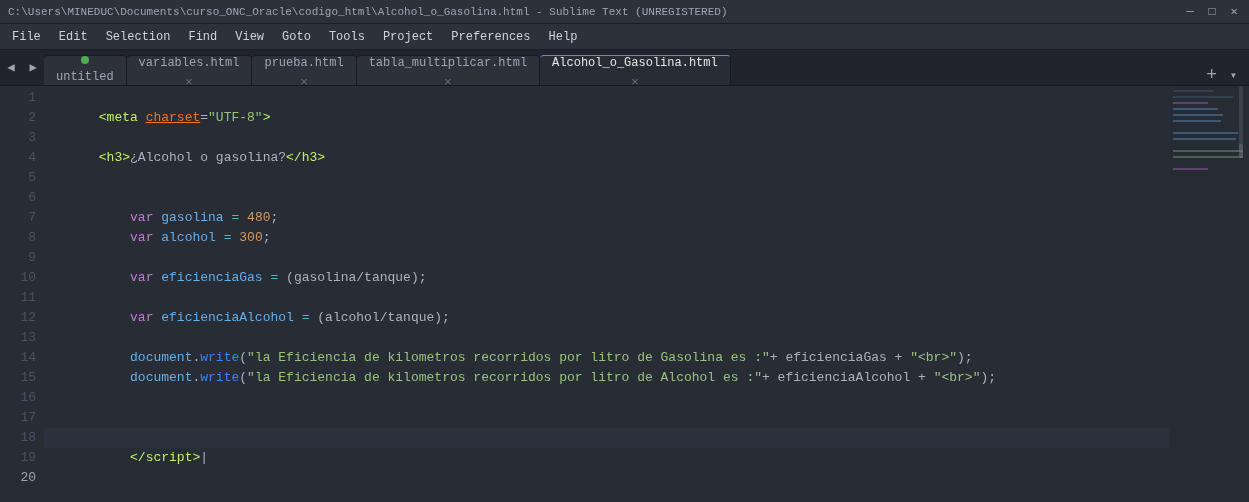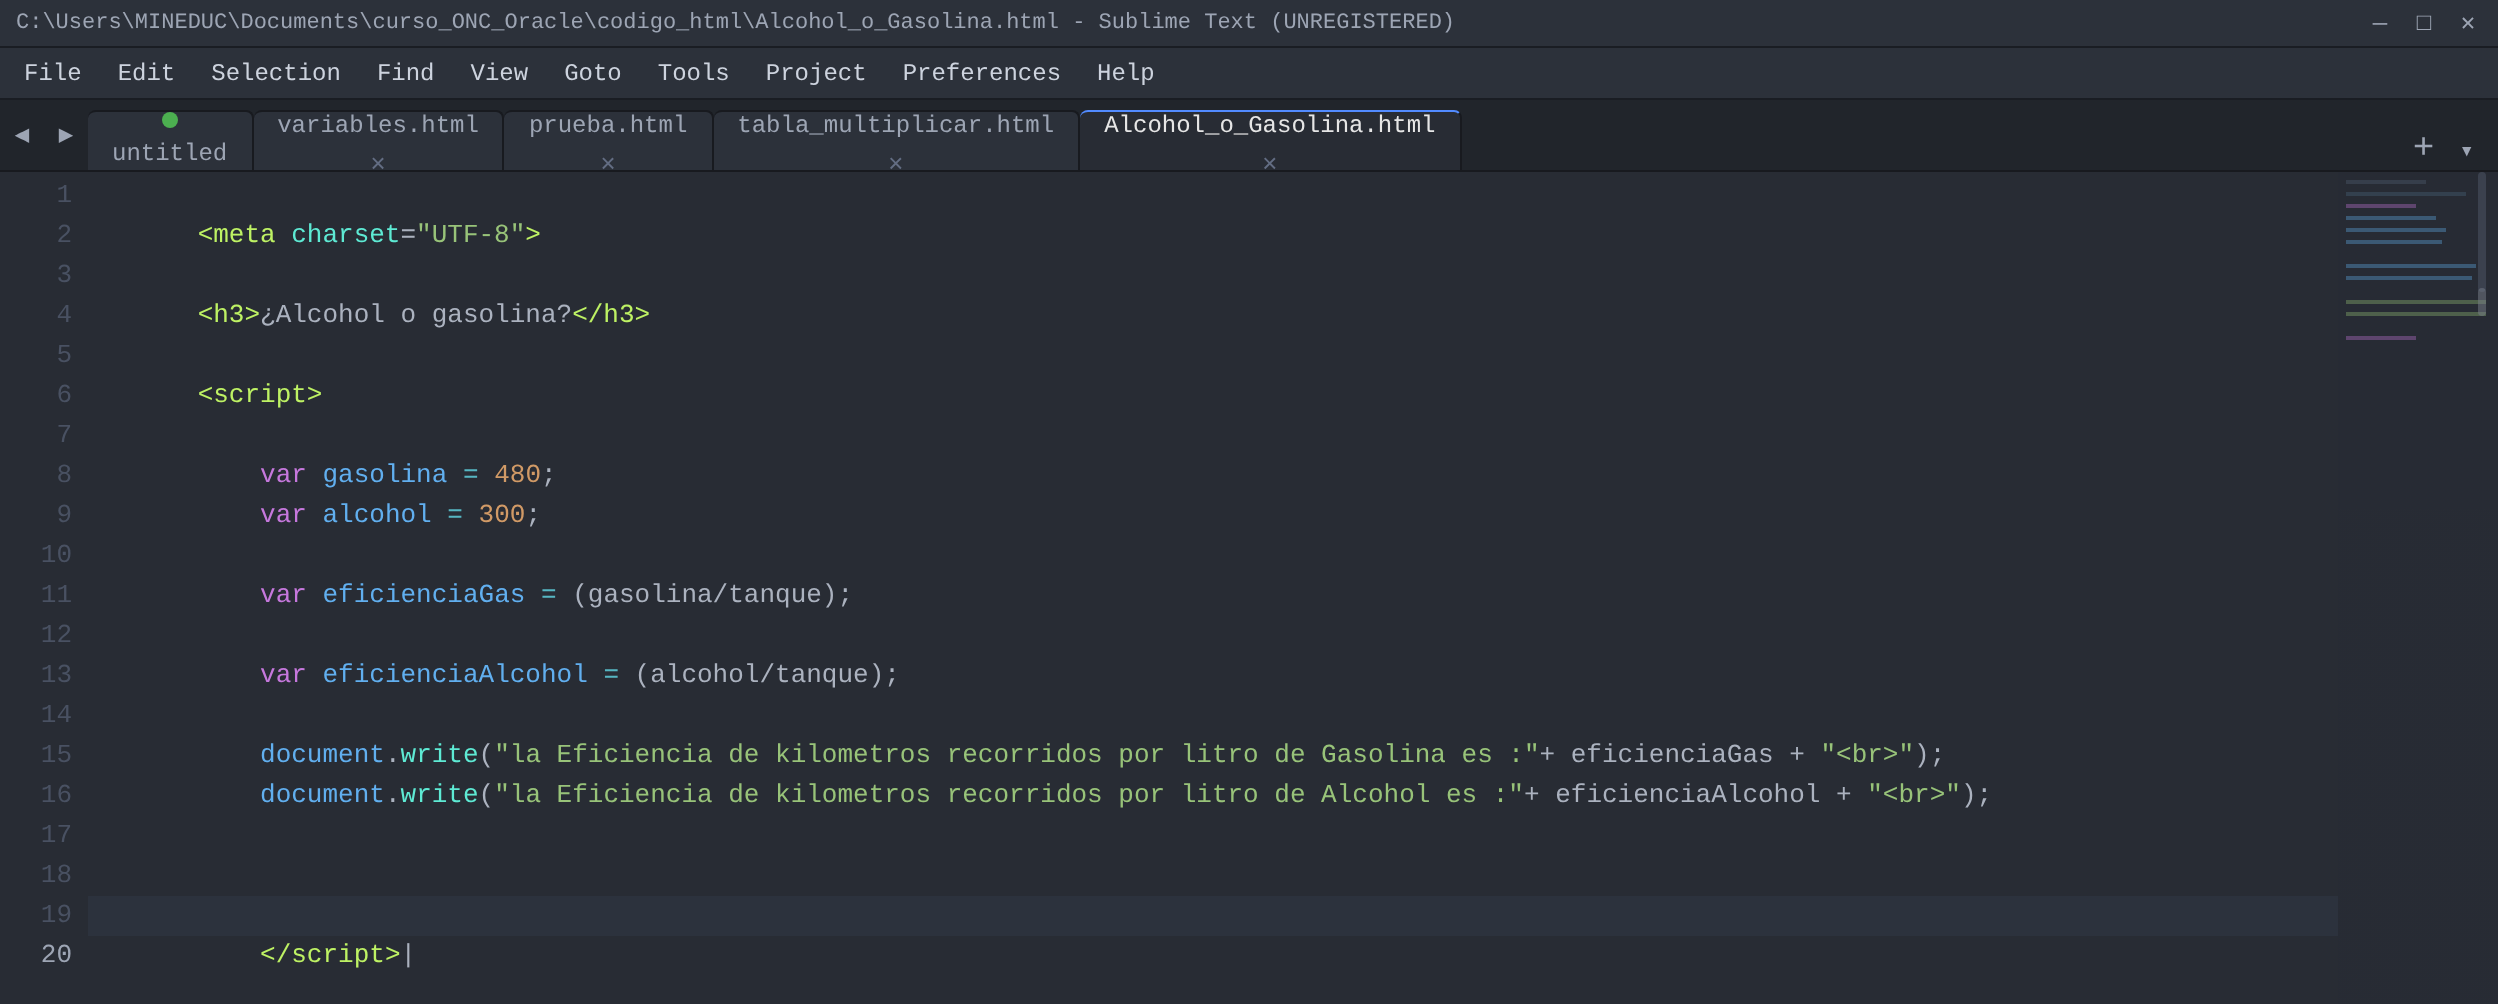--- a/index.html
+++ b/index.html
@@ -190,29 +190,29 @@
       padding-left: 8px;
       font-size: 13px;
       white-space: pre;
     }
     .code-line.current-line {
       background: #2c323d;
     }
 
     
     .tag { color: #bef264; font-family: Liberation Mono, monospace; }
-    .attr { color: #5eead4; }
+    .attr { color: #f97316; text-decoration: underline; }
     .str { color: #98c379; }
     .kw { color: #c678dd; }
     .var-name { color: #61afef; }
     .op { color: #56b6c2; }
     .num { color: #d19a66; }
     .punct { color: #abb2bf; }
     .plain { color: #abb2bf; }
-    .method { color: #5eead4; }
+    .method { color: #3b82f6; }
     .string-val { color: #98c379; }
 
     
     #minimap {
       width: 80px;
       background: #21252b;
       flex-shrink: 0;
       position: relative;
       overflow: hidden;
     }
@@ -316,23 +316,20 @@
     </div>
 
     <div class="code-line">&nbsp;</div>
 
     <div class="code-line">
       <span class="tag">&lt;h3&gt;</span><span class="plain">¿Alcohol o gasolina?</span><span class="tag">&lt;/h3&gt;</span>
     </div>
 
     <div class="code-line">&nbsp;</div>
 
-    <div class="code-line">
-      <span class="tag">&lt;script&gt;</span>
-    </div>
 
     <div class="code-line">&nbsp;</div>
 
 
     <div class="code-line">
       <span class="plain">    </span><span class="kw">var</span><span class="plain"> </span><span class="var-name">gasolina</span><span class="plain"> </span><span class="op">=</span><span class="plain"> </span><span class="num">480</span><span class="punct">;</span>
     </div>
 
     <div class="code-line">
       <span class="plain">    </span><span class="kw">var</span><span class="plain"> </span><span class="var-name">alcohol</span><span class="plain"> </span><span class="op">=</span><span class="plain"> </span><span class="num">300</span><span class="punct">;</span>

